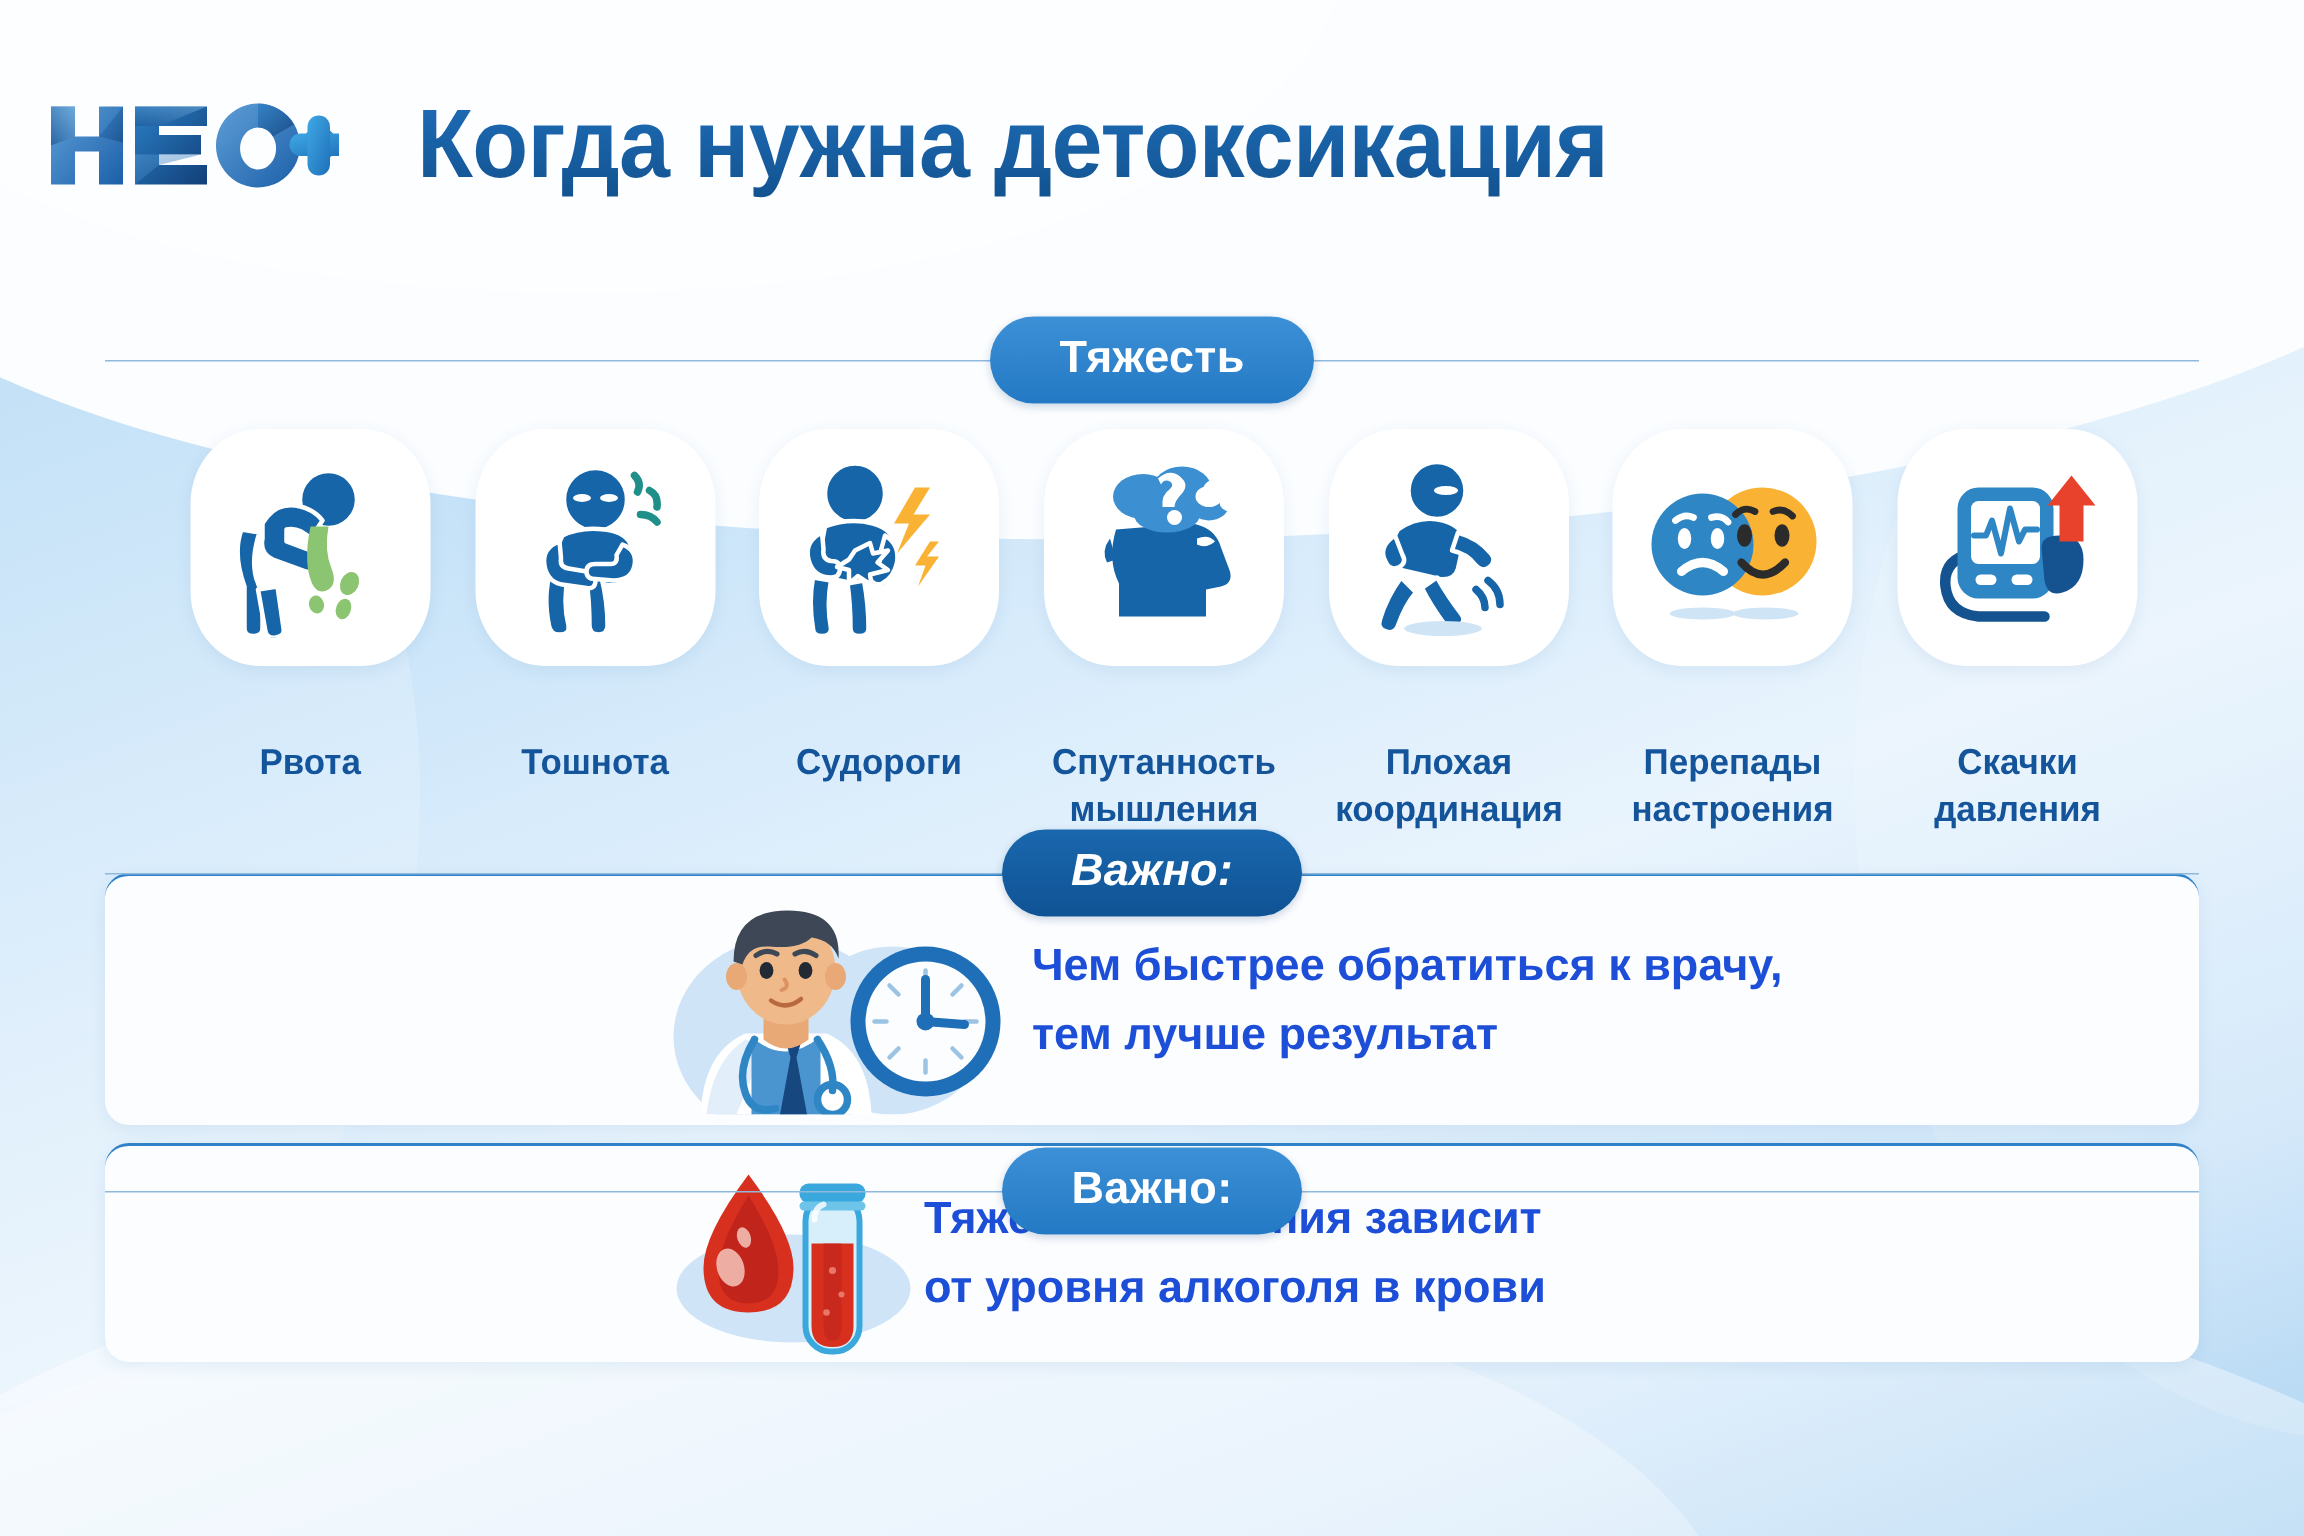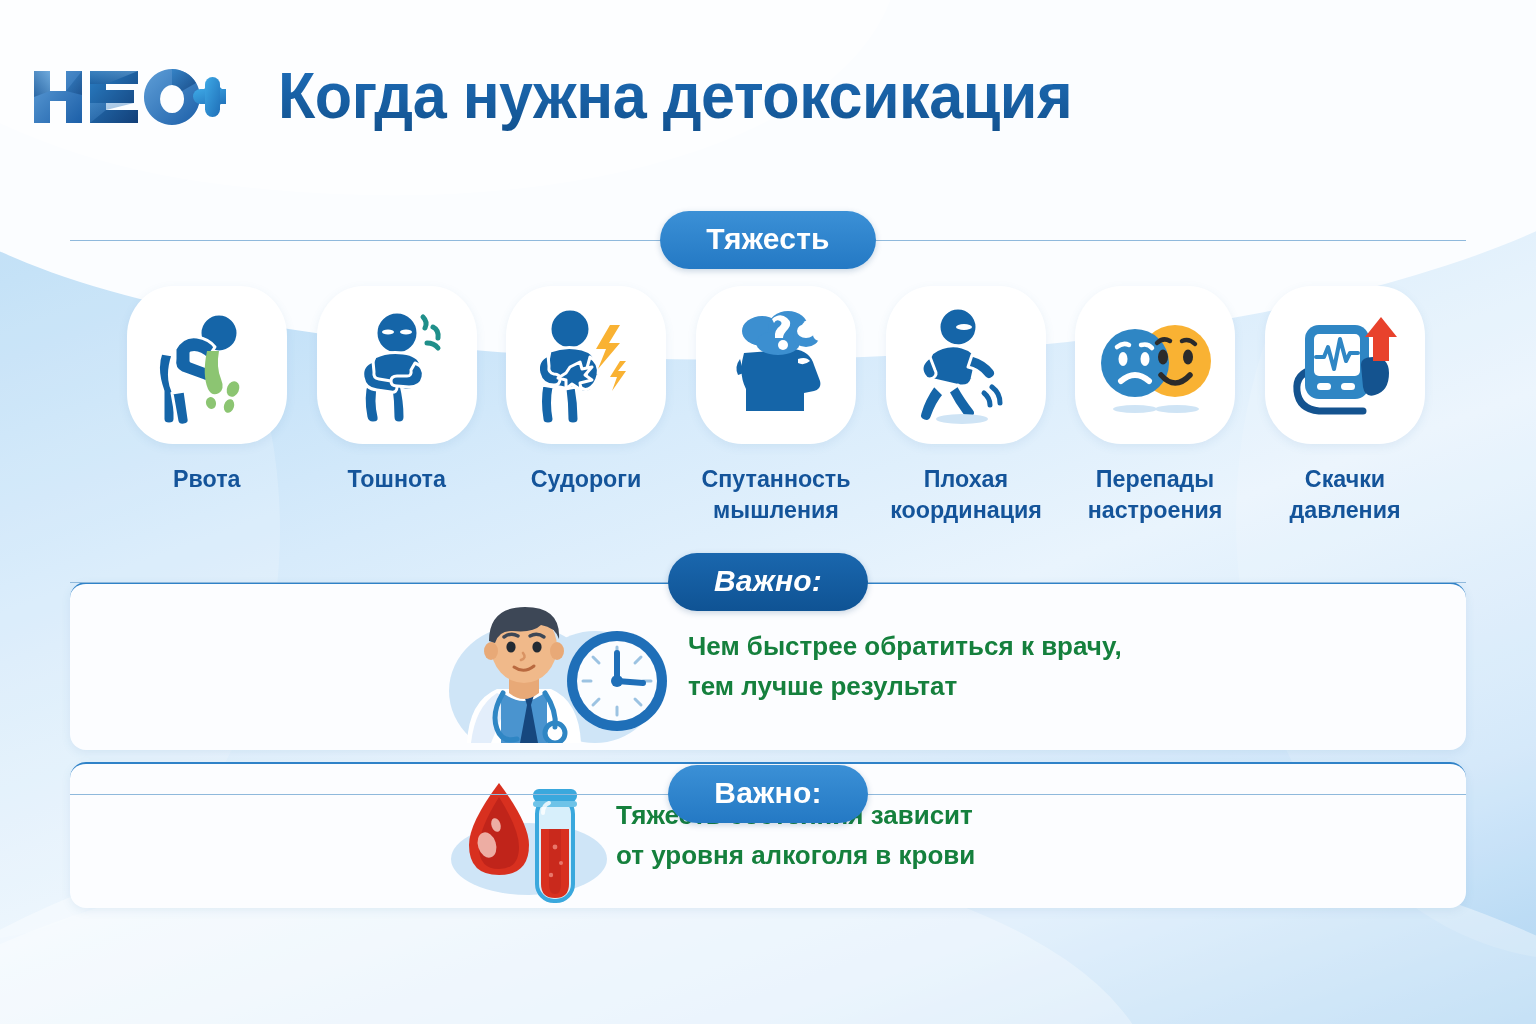--- a/index.html
+++ b/index.html
@@ -155,20 +155,21 @@
     width: 1316px;
     display: flex;
     justify-content: space-between;
     z-index: 4;
   }
   .symptom {
     width: 178px;
     display: flex;
     flex-direction: column;
     align-items: center;
+    gap: 30px;
   }
   .sym-tile {
     width: 160px;
     height: 158px;
     background: #ffffff;
     border-radius: 46px 46px 46px 46px / 50px 50px 50px 50px;
     display: flex;
     align-items: center;
     justify-content: center;
     box-shadow: 0 3px 10px rgba(70,130,180,0.10);
@@ -204,23 +205,23 @@
     padding-left: 300px;
     box-sizing: border-box;
   }
   .card-illus {
     position: absolute;
     display: flex;
     align-items: center;
     justify-content: center;
   }
   .card-text {
-    color: #15803d;
+    color: #1d4ed8;
     font-weight: bold;
-    font-size: 26px;
+    font-size: 30px;
     line-height: 1.52;
     font-family: "Liberation Sans Narrow", "Liberation Sans", sans-serif;
     white-space: pre-line;
   }
 </style>
 </head>
 <body>
 
 <div id="page">
 

